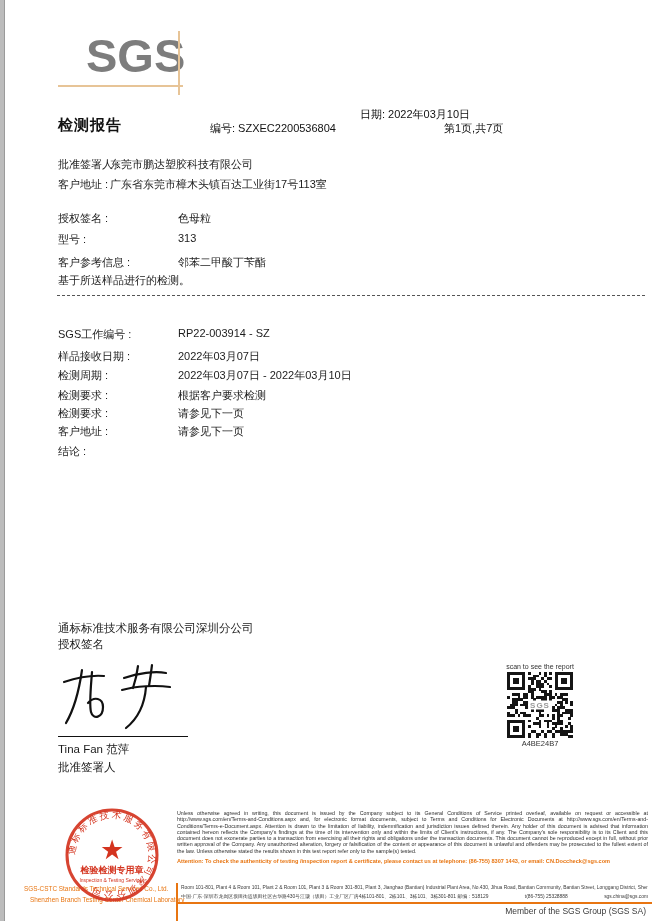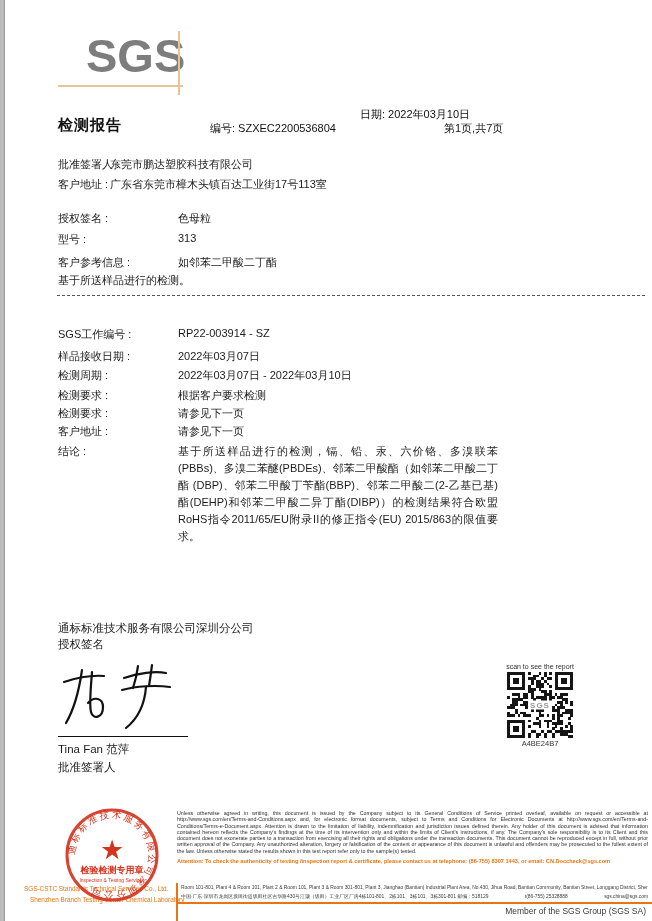--- a/index.html
+++ b/index.html
@@ -90,21 +90,21 @@
   <div class="row" style="top:211px">
     <span class="lab">授权签名 :</span>
     <span class="val v178">色母粒</span>
   </div>
   <div class="row" style="top:232px">
     <span class="lab">型号 :</span>
     <span class="val v178">313</span>
   </div>
   <div class="row" style="top:255px">
     <span class="lab">客户参考信息 :</span>
-    <span class="val v178">如邻苯二甲酸二丁酯</span>
+    <span class="val v178">邻苯二甲酸丁苄酯</span>
   </div>
   <div class="note" style="top:273px">基于所送样品进行的检测。</div>
   <div class="dash"></div>
 
   <div class="row" style="top:327px">
     <span class="lab">SGS工作编号 :</span>
     <span class="val v178">RP22-003914 - SZ</span>
   </div>
   <div class="row" style="top:349px">
     <span class="lab">样品接收日期 :</span>
@@ -122,21 +122,20 @@
     <span class="lab">检测要求 :</span>
     <span class="val v178">请参见下一页</span>
   </div>
   <div class="row" style="top:424px">
     <span class="lab">客户地址 :</span>
     <span class="val v178">请参见下一页</span>
   </div>
   <div class="row" style="top:444px">
     <span class="lab">结论 :</span>
   </div>
-  <div class="concl">基于所送样品进行的检测，镉、铅、汞、六价铬、多溴联苯(PBBs)、多溴二苯醚(PBDEs)、邻苯二甲酸酯（如邻苯二甲酸二丁酯 (DBP)、邻苯二甲酸丁苄酯(BBP)、邻苯二甲酸二(2-乙基已基)酯(DEHP)和邻苯二甲酸二异丁酯(DIBP)）的检测结果符合欧盟RoHS指令2011/65/EU附录II的修正指令(EU) 2015/863的限值要求。</div>
 
   <div class="sig-company">通标标准技术服务有限公司深圳分公司</div>
   <div class="sig-auth">授权签名</div>
   <svg class="sig-svg" width="135" height="75" viewBox="0 0 135 75">
     <g fill="none" stroke="#111" stroke-width="2.2" stroke-linecap="round" stroke-linejoin="round">
       <path d="M6,22 C18,18 34,15 46,16"></path>
       <path d="M24,10 C22,24 18,46 8,63"></path>
       <path d="M34,12 C33,26 31,44 33,52 C35,60 45,58 45,47 C45,38 36,36 30,43"></path>
       <path d="M66,18 C80,13 97,11 108,13"></path>
       <path d="M80,6 C79,14 77,22 75,28"></path>

